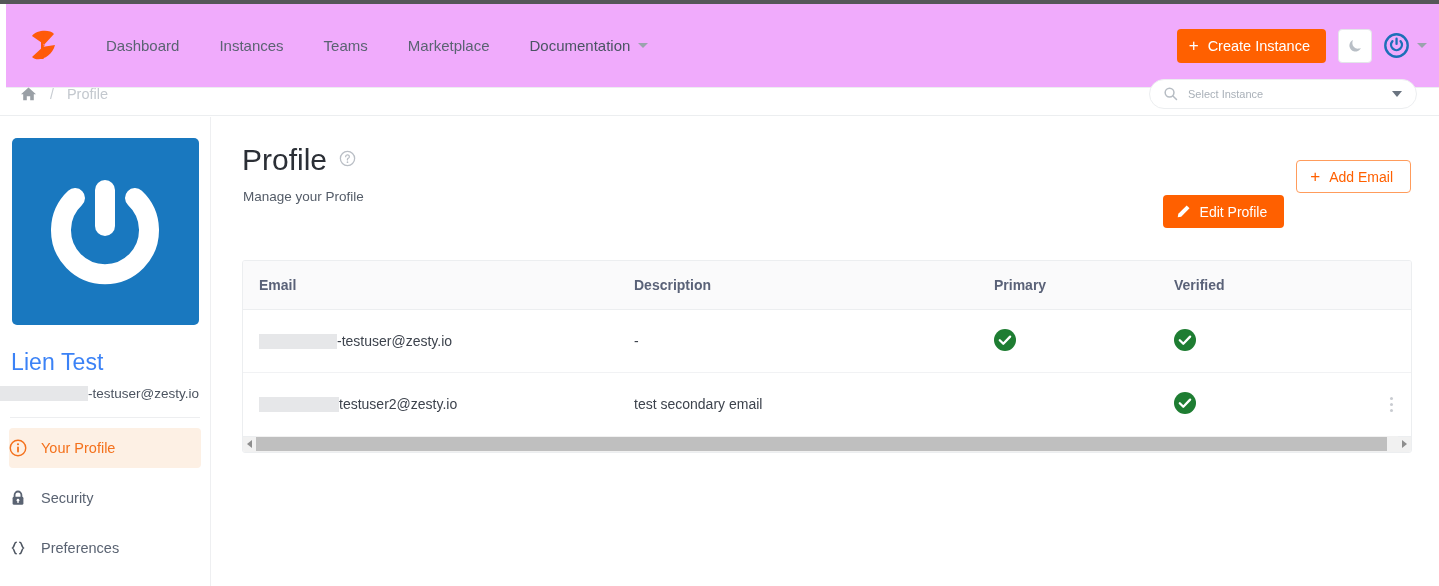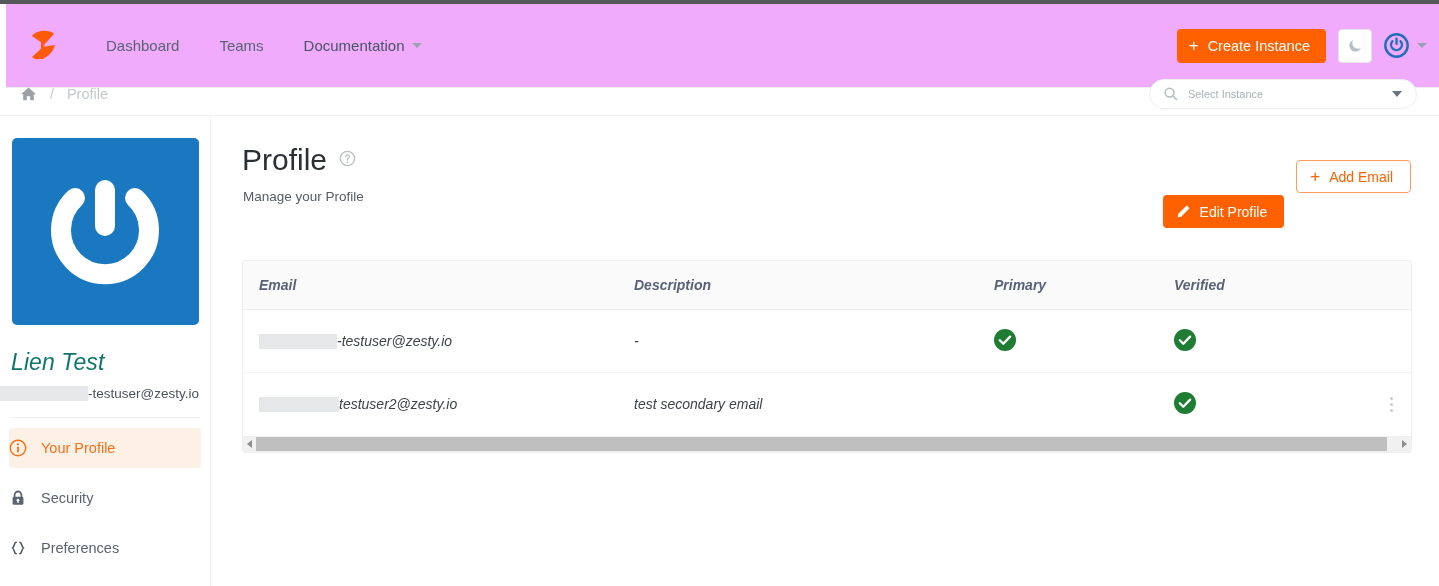--- a/index.html
+++ b/index.html
@@ -59,21 +59,21 @@
 
   
   .sidebar {
     position:absolute; top:117px; left:0; width:211px; height:469px;
     background:#fff; border-right:1px solid #eeeff1;
   }
   .avatar-big {
     width:187px; height:187px; margin:21px auto 0 auto; background:#1978bf;
     border-radius:5px; display:flex; align-items:center; justify-content:center;
   }
-  .user-name { margin:24px 0 0 11px; font-size:23px; color:#0f766e; letter-spacing:.1px;font-style:italic; }
+  .user-name { margin:24px 0 0 11px; font-size:23px; color:#3b82f6; letter-spacing:.1px; }
   .user-email { margin:10px 0 0 0; font-size:13.5px; color:#4c5460; display:flex; align-items:center; }
   .redact { display:inline-block; background:#e6e7e9; height:15px; }
   .side-div { margin:16px 10px 0 10px; border-top:1px solid #edeef0; }
   .side-nav { margin-top:10px; }
   .side-item {
     display:flex; align-items:center; gap:14px; height:40px;
     margin:0 9px 10px 9px; padding-left:0; border-radius:4px;
     font-size:14.5px; color:#5a6372; cursor:pointer;
   }
   .side-item.active { background:#fdf0e4; color:#f4711c; }
@@ -92,21 +92,21 @@
   .btn-addemail {
     background:#fff; color:#ff6000; border:1px solid #ff9c5c; border-radius:4px; height:33px;
     padding:0 17px 0 13px; font-size:14px; display:flex; align-items:center; gap:9px; cursor:pointer;
   }
 
   
   .table-card {
     position:absolute; top:143px; left:30px; width:1170px;
     border:1px solid #eceef0; border-radius:3px; background:#fff; overflow:hidden;
   }
-  table { width:100%; border-collapse:collapse; table-layout:fixed;font-style:italic; }
+  table { width:100%; border-collapse:collapse; table-layout:fixed; }
   thead tr { background:#fafafb; }
   thead th {
     text-align:left; font-size:14px; font-weight:bold; color:#5a6278;
     padding:16px 0 16px 16px; border-bottom:1px solid #eceef0;
   }
   tbody td { padding:18px 0 18px 16px; font-size:14px; color:#3d434d; border-bottom:1px solid #f1f2f4; height:63px; vertical-align:middle;}
   tbody tr:last-child td { border-bottom:none; }
   .col-email { width:375px; }
   .col-desc { width:360px; }
   .col-primary { width:180px; }
@@ -135,21 +135,23 @@
 
   <div class="header">
     <div class="logo">
       <svg viewBox="0 0 30 38" width="30" height="38">
         <path d="M4 9 C8 3, 22 2, 26 7 L14 20 L27 18 C24 30, 10 36, 4 30 L17 18 Z" fill="#ff5a0a"></path>
         <rect x="13" y="6" width="2.6" height="26" fill="#ff5a0a"></rect>
       </svg>
     </div>
     <div class="nav">
       <div class="nav-item">Dashboard</div>
+      <div class="nav-item">Instances</div>
       <div class="nav-item">Teams</div>
+      <div class="nav-item">Marketplace</div>
       <div class="nav-item docs">
         <span>Documentation</span>
         <span class="caret-sm"></span>
       </div>
     </div>
     <div class="header-right">
       <button class="btn-create">
         <span class="plus-glyph">+</span>
         <span>Create Instance</span>
       </button>

